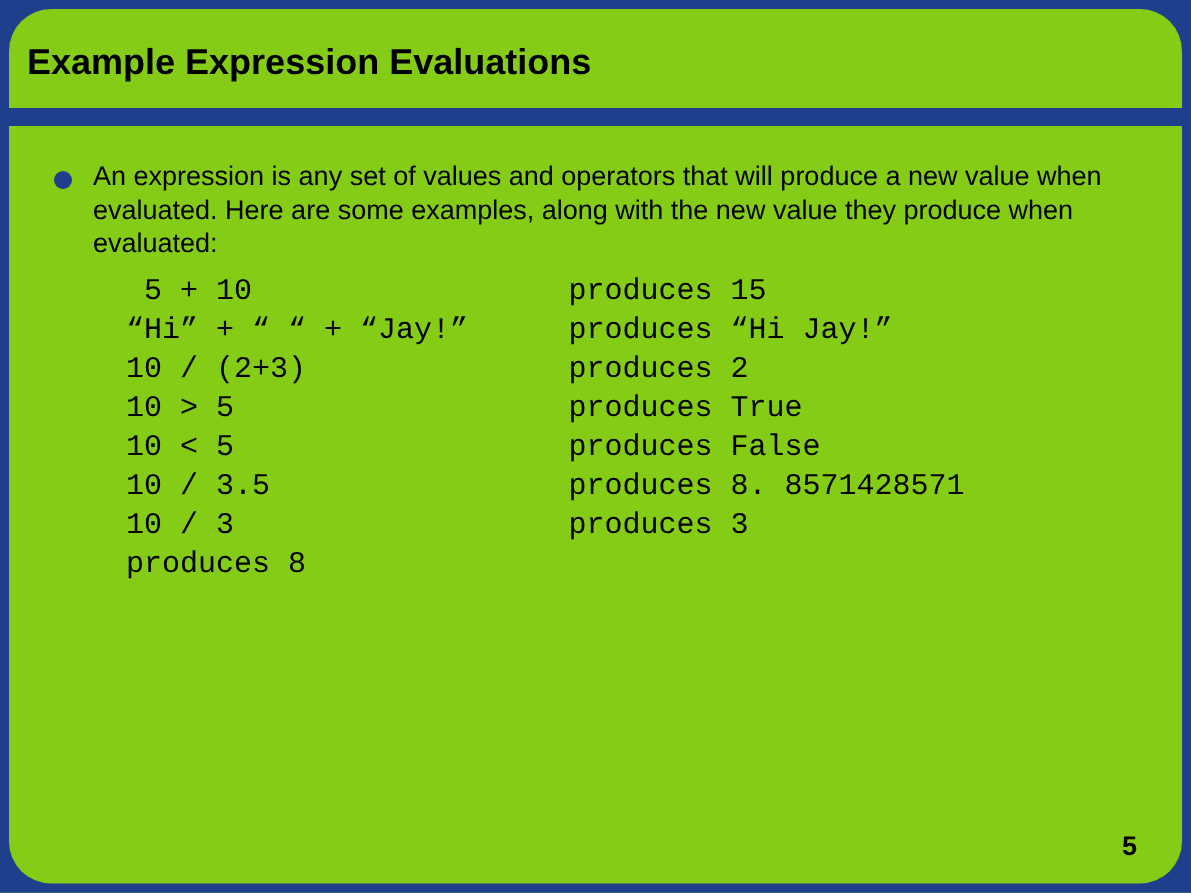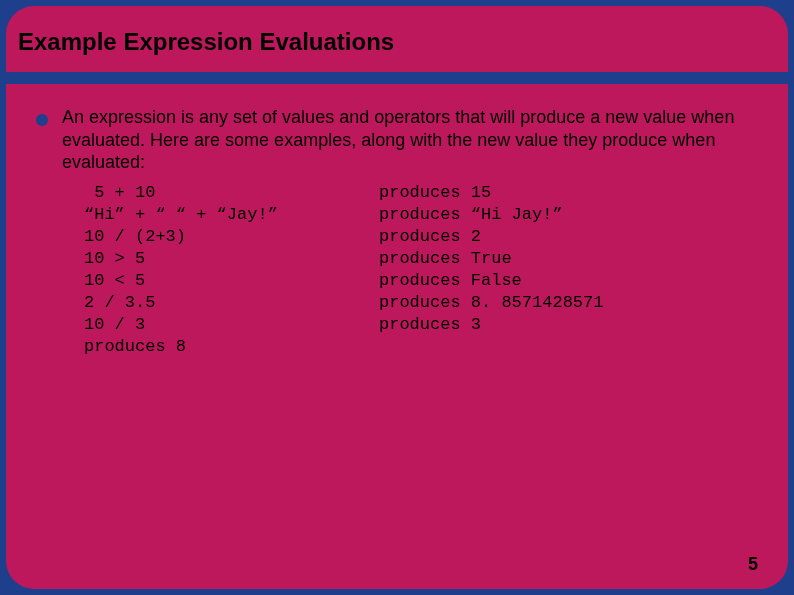--- a/index.html
+++ b/index.html
@@ -10,21 +10,21 @@
     background: #1d3f8c;
     font-family: Arial, Helvetica, sans-serif;
     overflow: hidden;
   }
   .slide {
     position: absolute;
     top: 6px;
     left: 6px;
     width: 782px;
     height: 583px;
-    background: #be185d;
+    background: #84cc16;
     border-radius: 28px;
   }
   .title-area {
     padding: 22px 10px 10px 12px;
   }
   .title {
     font-size: 24px;
     font-weight: bold;
     color: #000;
   }
@@ -50,21 +50,21 @@
     margin-top: 8px;
   }
   .body-text {
     font-size: 18px;
     color: #000;
     line-height: 1.25;
   }
   .table {
     margin-top: 8px;
     margin-left: 48px;
-    font-size: 17px;
+    font-size: 20px;
     color: #000;
   }
   .row {
     display: flex;
     line-height: 1.3;
   }
   .expr {
     width: 295px;
     font-family: "Courier New", Courier, monospace;
     white-space: pre;
@@ -112,21 +112,21 @@
       </div>
       <div class="row">
         <div class="expr">10 &gt; 5</div>
         <div class="result">produces True</div>
       </div>
       <div class="row">
         <div class="expr">10 &lt; 5</div>
         <div class="result">produces False</div>
       </div>
       <div class="row">
-        <div class="expr">2 / 3.5</div>
+        <div class="expr">10 / 3.5</div>
         <div class="result">produces 8. 8571428571</div>
       </div>
       <div class="row">
         <div class="expr">10 / 3</div>
         <div class="result">produces 3</div>
       </div>
       <div class="row">
         <div class="result">produces 8</div>
       </div>
     </div>

